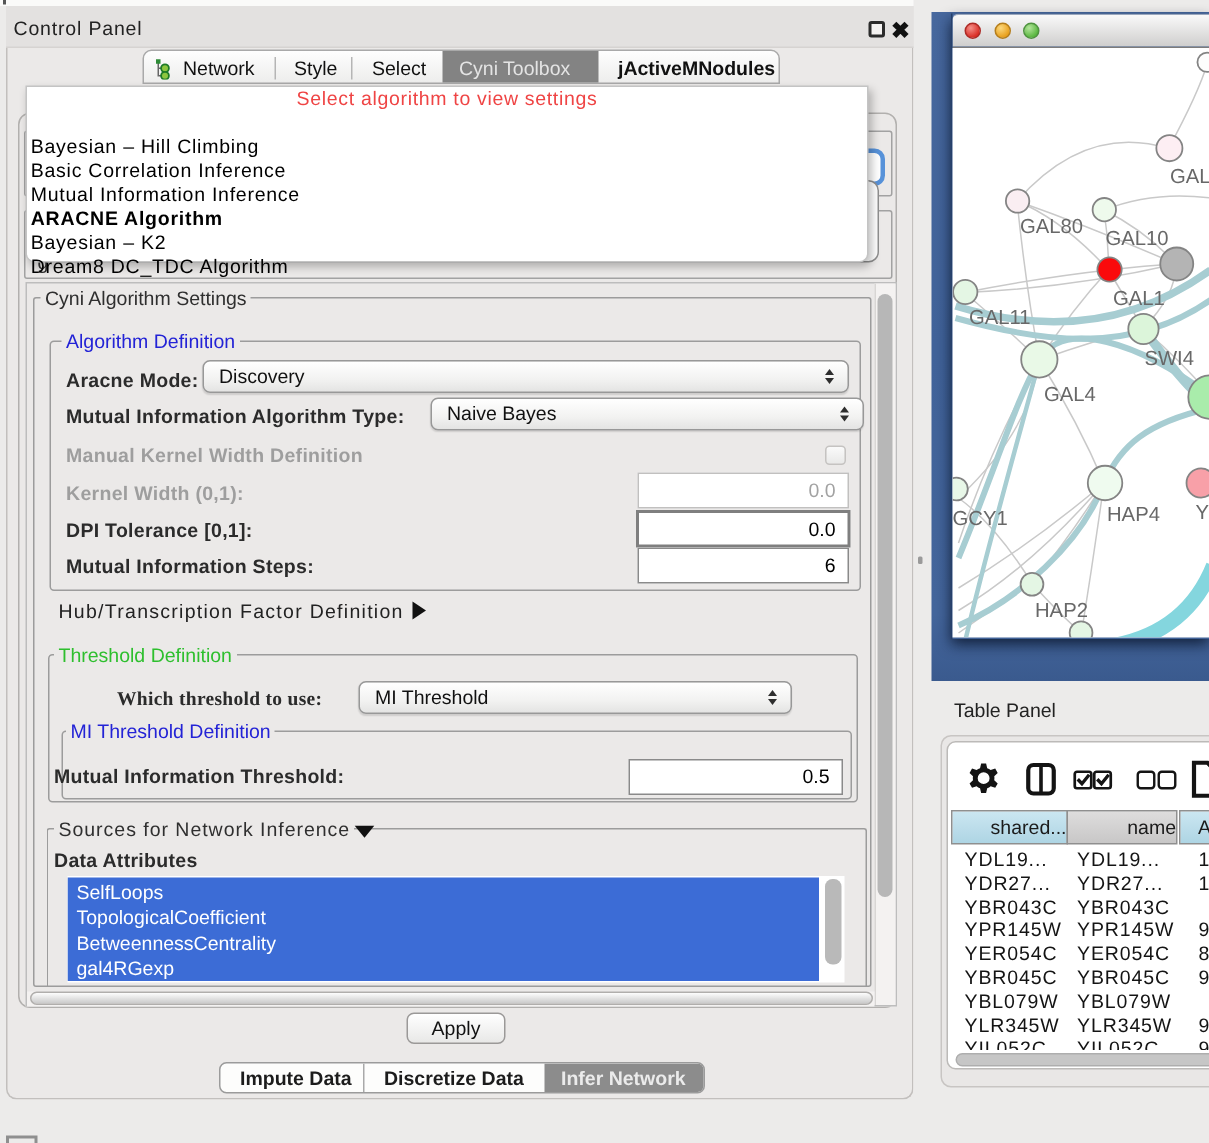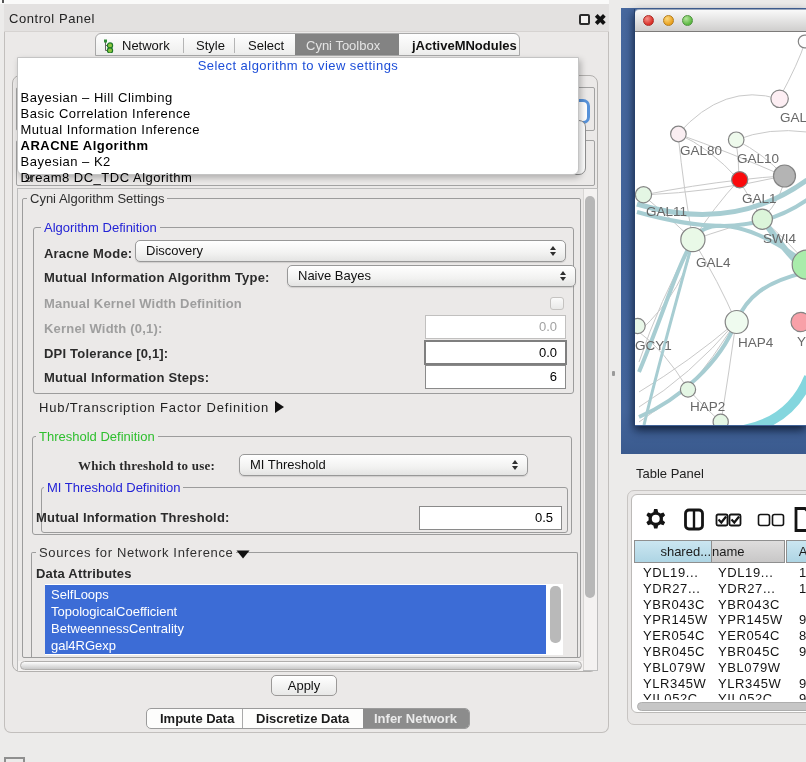--- a/index.html
+++ b/index.html
@@ -134,21 +134,21 @@
     <div class="abs" style="left:13px;top:2px;font-size:13px;font-weight:bold;color:#1c1c1c;">Impute Data</div>
     <div class="abs" style="left:109px;top:2px;font-size:13px;font-weight:bold;color:#1c1c1c;">Discretize Data</div>
     <div class="abs" style="left:227px;top:2px;font-size:13px;font-weight:bold;color:#ebebeb;">Infer Network</div>
   </div>
 
   <div class="abs" style="left:4px;top:757px;width:21px;height:10px;border:2px solid #8f8f8f;background:#ecebea;"></div>
 
   <div class="abs" style="left:612px;top:371px;width:3px;height:5px;background:#9a9a9a;border-radius:1px;"></div>
 
   <div class="abs" style="left:17px;top:57px;width:562px;height:118px;background:#fff;border:1px solid #c4c4c4;border-radius:0 0 6px 6px;box-shadow:2px 3px 6px rgba(0,0,0,0.25);z-index:50;">
-    <div style="text-align:center;font-size:13px;color:#1d4ed8;margin-top:0;letter-spacing:0.45px;">Select algorithm to view settings</div>
+    <div style="text-align:center;font-size:13px;color:#ef4444;margin-top:0;letter-spacing:0.45px;">Select algorithm to view settings</div>
     <div style="font-size:13px;color:#000;line-height:16.1px;padding-left:2.5px;margin-top:17px;letter-spacing:0.5px;">
       <div>Bayesian – Hill Climbing</div>
       <div>Basic Correlation Inference</div>
       <div>Mutual Information Inference</div>
       <div style="font-weight:bold;">ARACNE Algorithm</div>
       <div>Bayesian – K2</div>
       <div>Dream8 DC_TDC Algorithm</div>
     </div>
   </div>
 
@@ -249,21 +249,21 @@
         <rect x="84.5" y="8.5" width="11" height="11" rx="1.5" stroke-width="1.8"></rect>
         <path d="M73.5 13.5 l2.8 3 4.8-6" stroke-width="2.2"></path>
         <path d="M86.5 13.5 l2.8 3 4.8-6" stroke-width="2.2"></path>
         <rect x="113.5" y="8.5" width="11" height="11" rx="2" stroke-width="1.6"></rect>
         <rect x="127.5" y="8.5" width="11" height="11" rx="2" stroke-width="1.6"></rect>
       </g>
       <path d="M151 2.5 L160 2.5 L164 6.5 L164 24.5 L151 24.5 Z" fill="none" stroke="#141414" stroke-width="2.8"></path>
     </svg>
 
     <div class="abs" style="left:2px;top:45px;width:78px;height:23px;background:linear-gradient(#cbe6f1,#aed5e4);border:1px solid #8f8f8f;font-size:13px;color:#1b1b1b;text-align:right;line-height:21px;">shared...</div>
-    <div class="abs" style="left:79px;top:45px;width:74px;height:23px;background:linear-gradient(#dedddd,#c8c7c7);border:1px solid #8f8f8f;font-size:13px;color:#1b1b1b;text-align:left;line-height:21px;">name</div>
+    <div class="abs" style="left:79px;top:45px;width:74px;height:23px;background:linear-gradient(#dedddd,#c8c7c7);border:1px solid #8f8f8f;font-size:13px;color:#1b1b1b;text-align:right;line-height:21px;">name</div>
     <div class="abs" style="left:154px;top:45px;width:34px;height:23px;background:linear-gradient(#cbe6f1,#aed5e4);border:1px solid #8f8f8f;font-size:13px;color:#1b1b1b;text-align:center;line-height:21px;">A</div>
 
     <div class="abs" style="left:0;top:68px;width:186px;height:137px;overflow:hidden;font-size:13px;color:#141414;letter-spacing:0.6px;">
       <div class="abs" style="left:11px;top:2px;line-height:15.8px;">YDL19...<br>YDR27...<br>YBR043C<br>YPR145W<br>YER054C<br>YBR045C<br>YBL079W<br>YLR345W<br>YIL052C</div>
       <div class="abs" style="left:86px;top:2px;line-height:15.8px;">YDL19...<br>YDR27...<br>YBR043C<br>YPR145W<br>YER054C<br>YBR045C<br>YBL079W<br>YLR345W<br>YIL052C</div>
       <div class="abs" style="left:167px;top:2px;line-height:15.8px;">13<br>12<br>&nbsp;<br>9.<br>8.<br>9.<br>&nbsp;<br>9.<br>9.</div>
     </div>
 
     <div class="abs" style="left:5px;top:207px;width:181px;height:9px;background:#c6c6c6;border:1px solid #aeaeae;border-radius:5px;"></div>
   </div>

